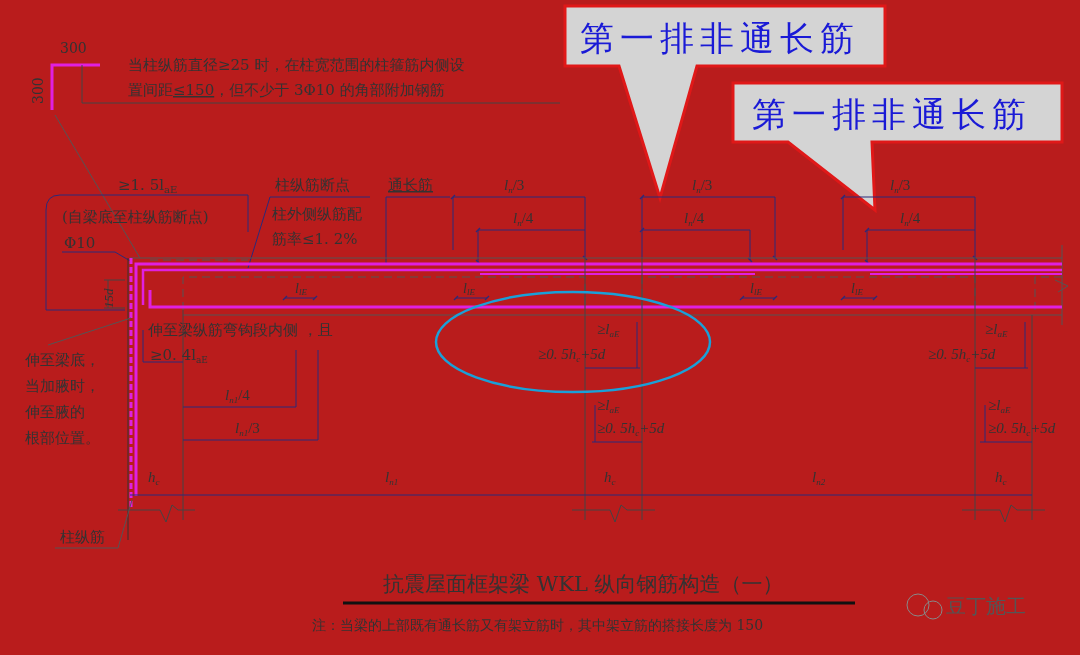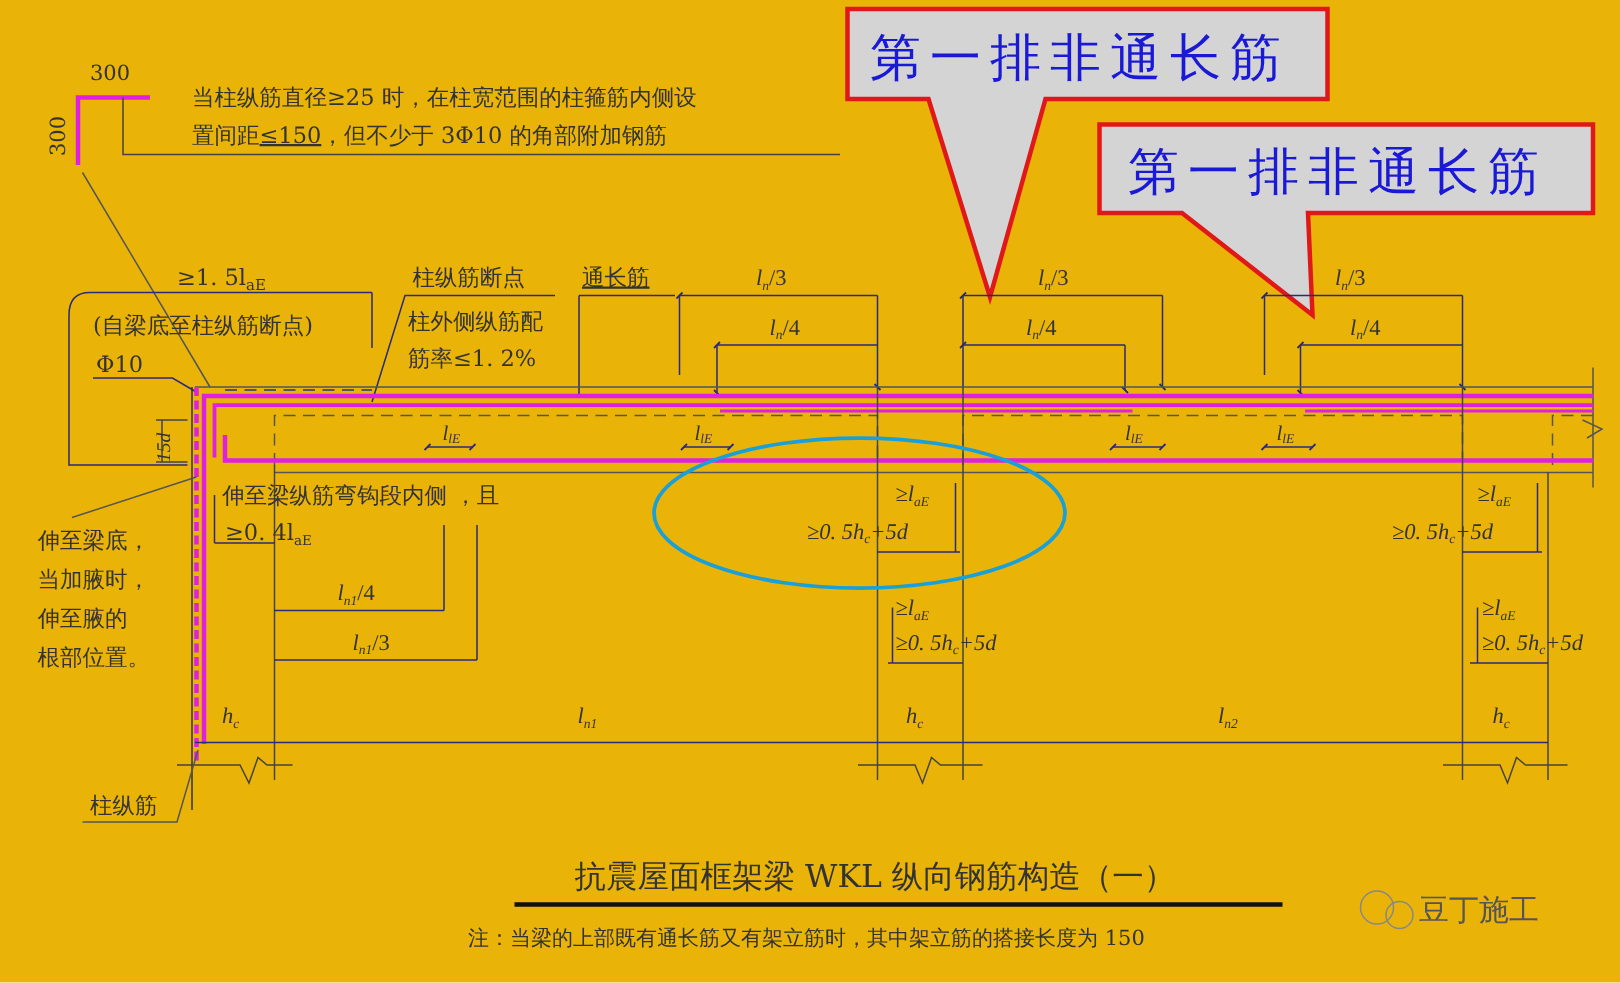--- a/index.html
+++ b/index.html
@@ -1,16 +1,16 @@
 <!DOCTYPE html>
 <html><head>
 <meta charset="utf-8">
 <style>
   html,body{margin:0;padding:0;background:#ffffff;}
-  #stage{position:relative;width:1080px;height:655px;overflow:hidden;background:#eab308;font-family:"DejaVu Serif","Liberation Serif",serif;}
+  #stage{position:relative;width:1080px;height:655px;overflow:hidden;background:#b91c1c;font-family:"DejaVu Serif","Liberation Serif",serif;}
   svg{position:absolute;left:0;top:0;}
   .t{font-family:"DejaVu Serif","Liberation Serif",serif;fill:#333;}
   .ti{font-family:"Liberation Serif","DejaVu Serif",serif;font-style:italic;fill:#333;}
   .callout-text{font-family:"DejaVu Serif","Liberation Serif",serif;fill:#1a1ad6;font-size:34px;letter-spacing:6px;}
   .wm{font-family:"DejaVu Sans","Liberation Sans",sans-serif;fill:#555;}
 </style>
 </head>
 <body>
 
 <div id="stage">

